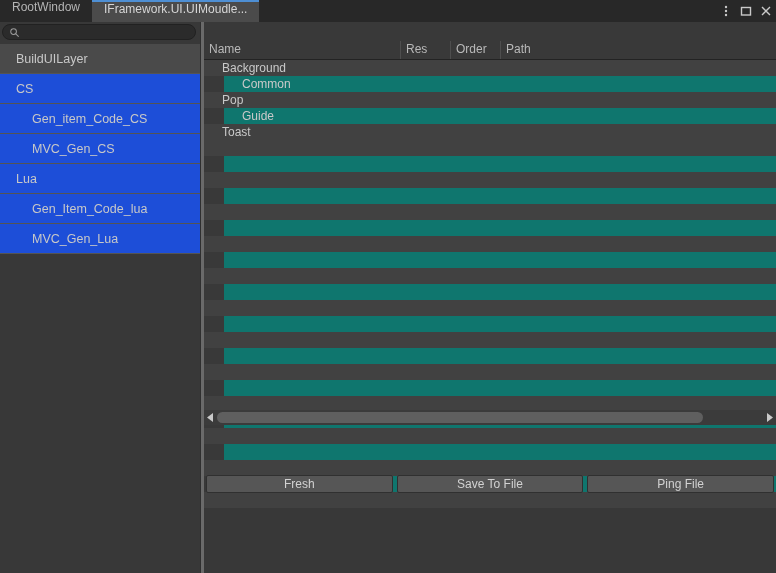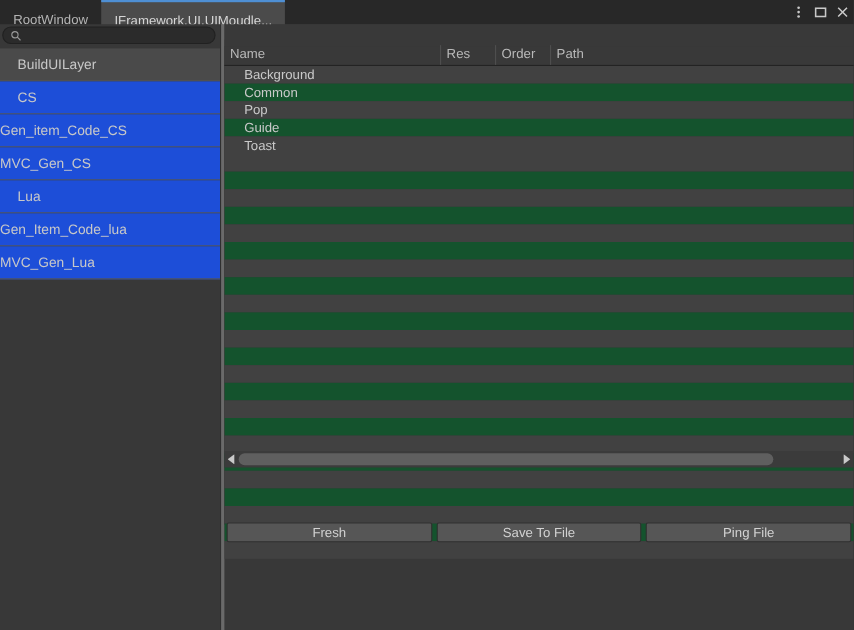--- a/index.html
+++ b/index.html
@@ -29,21 +29,20 @@
     position: absolute;
     left: 0; top: 0;
     width: 776px; height: 22px;
     background: #282828;
     display: flex;
     align-items: stretch;
   }
   .tab {
     position: relative;
     display: flex;
-    align-items: center;
     padding: 0 12px;
     height: 36px;
     font-size: 12px;
     color: #b4b4b4;
     white-space: nowrap;
     box-sizing: border-box;
   }
   .tab.inactive { background: #282828; }
   .tab.active {
     background: #4b4b4b;
@@ -125,21 +124,21 @@
     align-items: center;
     background: #1d4ed8;
     border-bottom: 1px solid #545454;
     box-sizing: border-box;
     color: #c8c8c8;
     font-size: 12.5px;
   }
   .treerow.selected { background: #4a4a4a; }
   .treerow .lbl { display: block; }
   .treerow.depth0 .lbl { padding-left: 16px; }
-  .treerow.depth1 .lbl { }
+  .treerow.depth1 .lbl { padding-left: 32px; }
 
   
   .vsplit {
     position: absolute;
     left: 200px; top: 22px;
     width: 4px; height: 551px;
     background: #6a6a6a;
   }
   .vsplit .inner {
     position: absolute;
@@ -186,21 +185,21 @@
     overflow: hidden;
   }
   .row {
     height: 16px;
     line-height: 16px;
     display: flex;
     align-items: center;
     box-sizing: border-box;
   }
   .row.odd  { background: #414141; align-items: flex-end; }
-  .row.even { background: #14532d; }
+  .row.even { background: #0f766e; margin-left: 20px; }
   .cell-name {
     padding-left: 18px;
     color: #c9c9c9;
     font-size: 12px;
     white-space: nowrap;
   }
 
   
   .hscroll {
     position: absolute;

